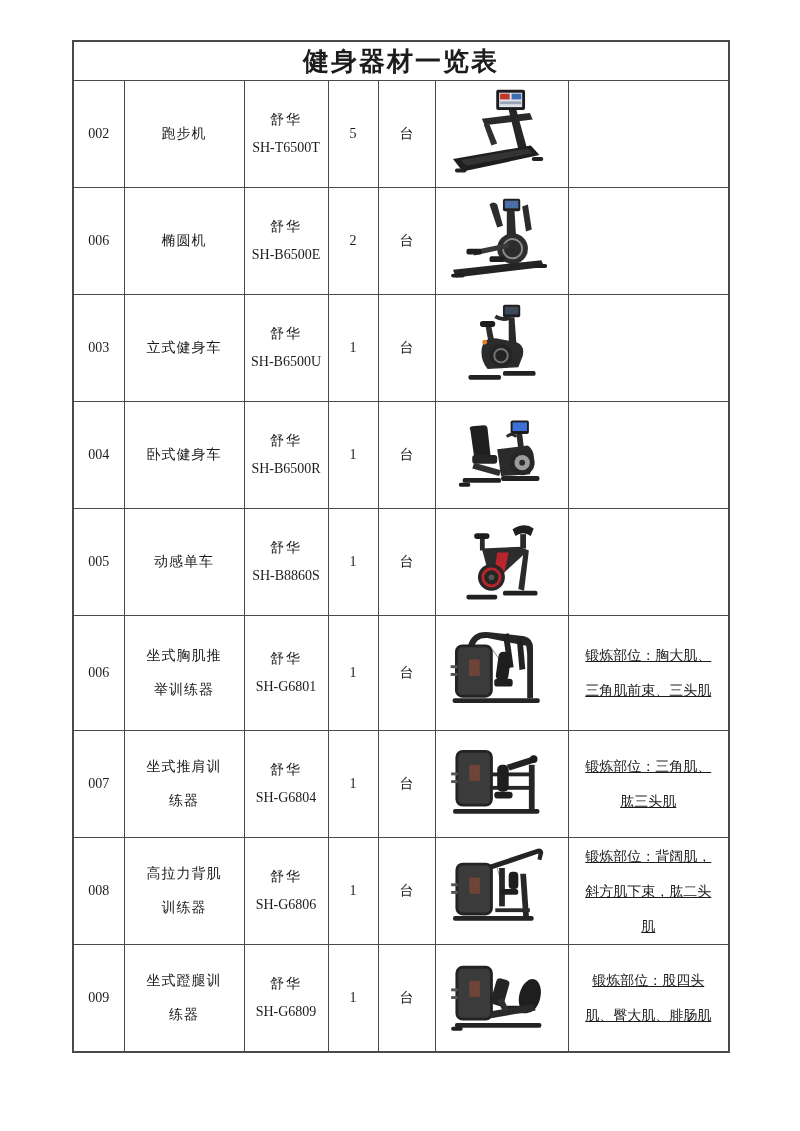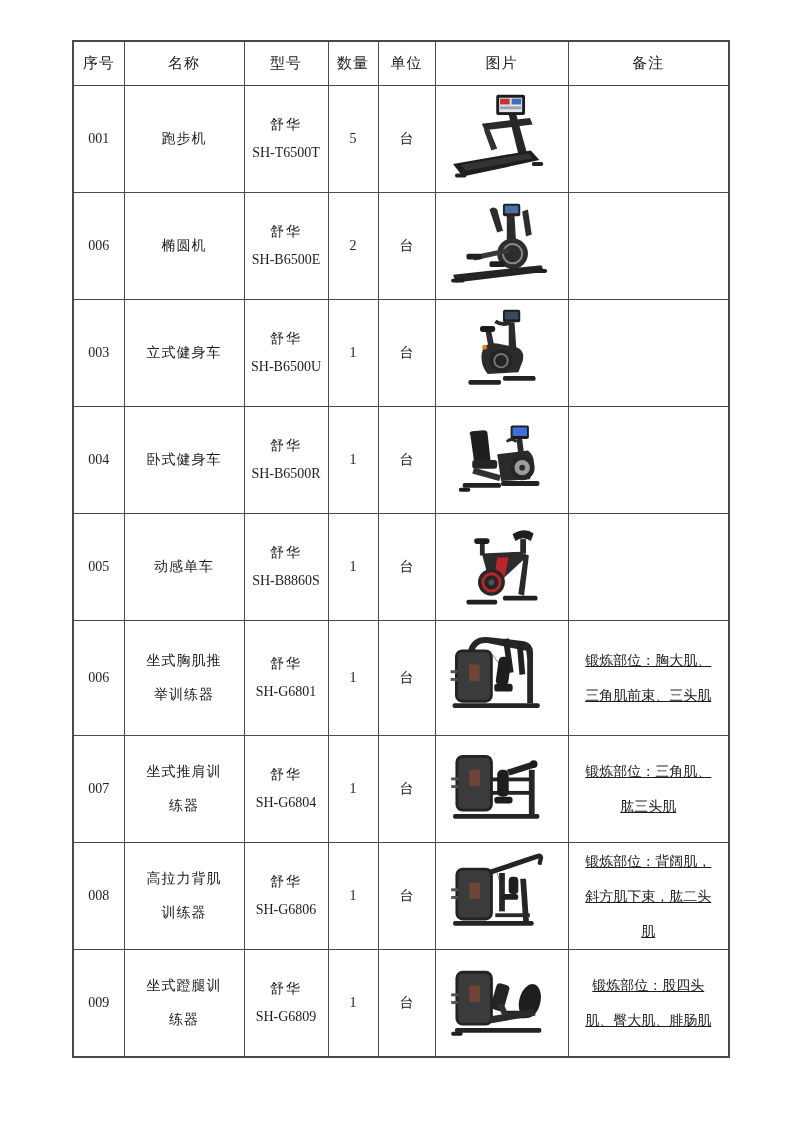--- a/index.html
+++ b/index.html
@@ -37,32 +37,26 @@
   <colgroup>
     <col style="width:51px">
       <col style="width:120px">
       <col style="width:84px">
     <col style="width:50px">
       <col style="width:57px">
       <col style="width:133px">
       <col style="width:161px">
   </colgroup>
   <tbody>
-    <tr class="header-row">
-      <th>序号</th>
-      <th>名称</th>
-      <th>型号</th>
-      <th>数量</th>
-      <th>单位</th>
-      <th>图片</th>
-      <th>备注</th>
-    </tr>
-
-    <tr class="data-row">
-      <td class="serial-cell">001</td>
+    <tr class="title-row">
+      <td colspan="7">健身器材一览表</td>
+    </tr>
+
+    <tr class="data-row">
+      <td class="serial-cell">002</td>
       <td class="name-cell">跑步机</td>
       <td class="model-cell">
         <span class="brand">舒华</span>
         <span class="model">SH-T6500T</span>
       </td>
       <td>5</td>
       <td>台</td>
       <td class="image-cell">
         <svg width="126" height="96" viewBox="0 0 130 100">
           <rect x="59" y="4" width="30" height="21" rx="2" fill="#1c1c1c"></rect>

